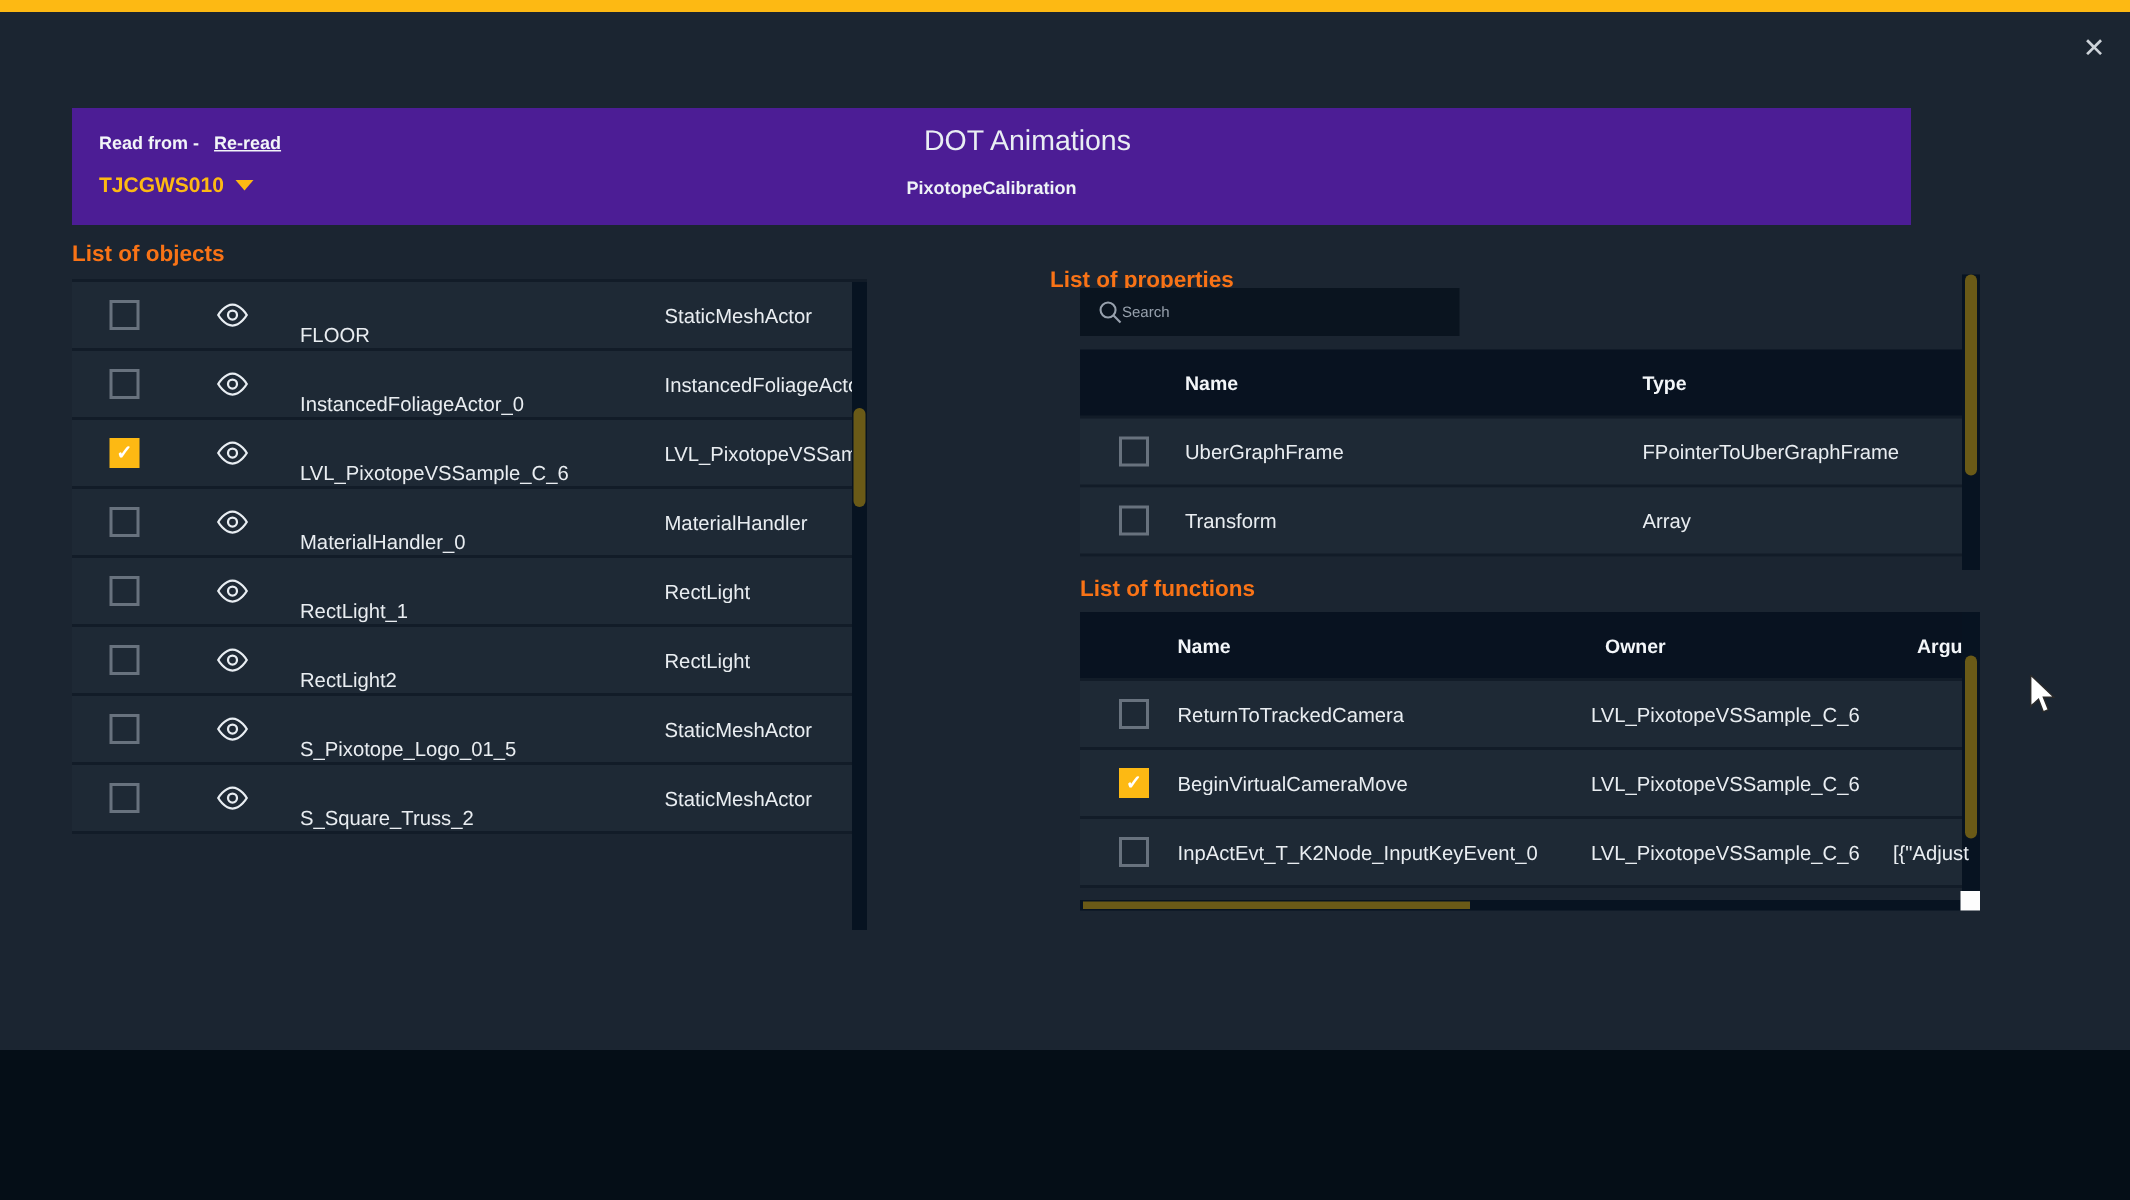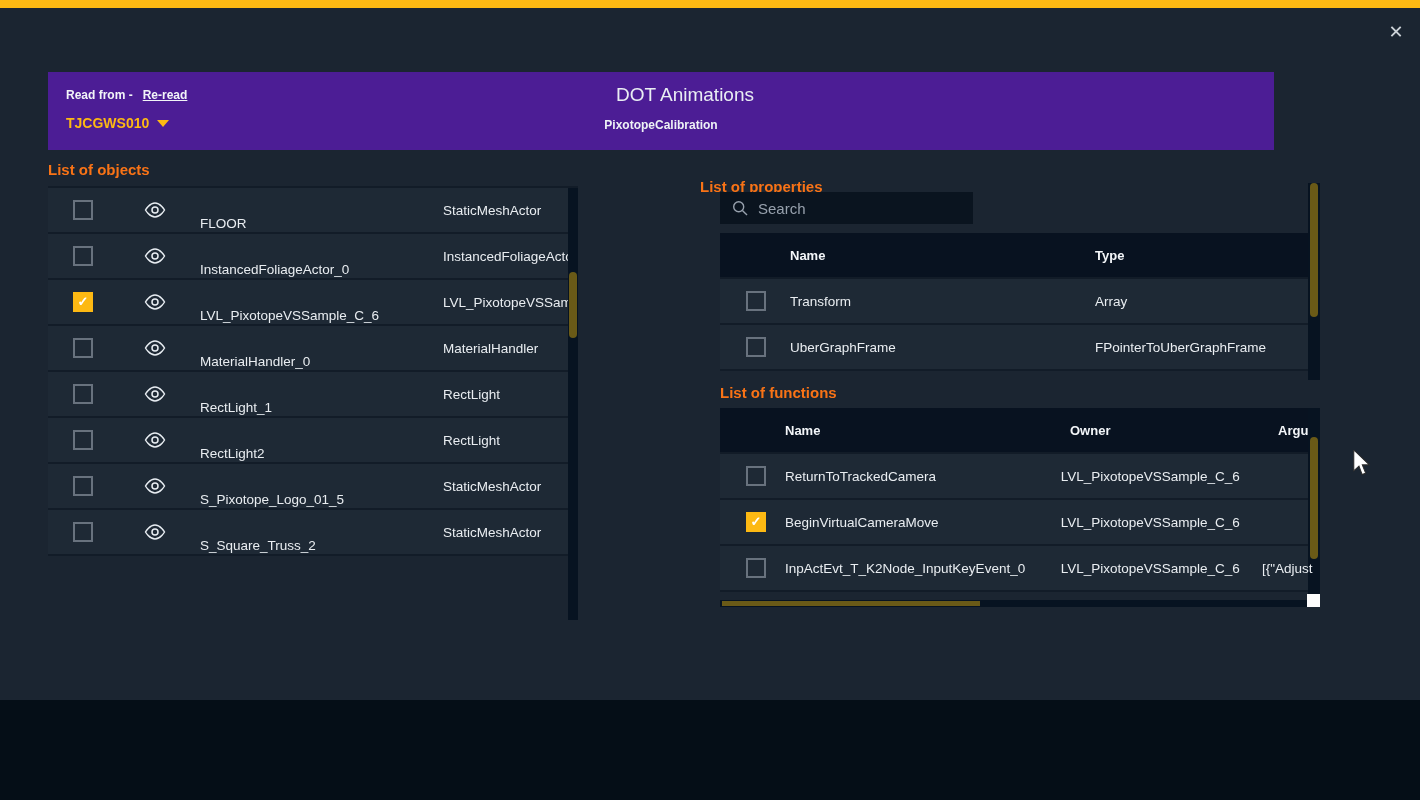--- a/index.html
+++ b/index.html
@@ -41,21 +41,21 @@
   .eye.off .slash { display:block; }
   .orow .c-name { margin-left:33px; width:243px;margin-top:27px; }
   .orow .c-type { flex:1; }
   .vscroll { position:absolute; background:#071321; }
   .vscroll .thumb { position:absolute; left:1px; width:8px; background:#6a5a17; border-radius:5px; cursor:pointer; }
   .otable .vscroll { right:0; top:0; width:10px; height:432px; }
   .otable .thumb { top:84px; height:66px; }
   
   .searchbox { position:absolute; left:720px; top:192px; width:253px; height:32px; background:#0a141f; display:flex; align-items:center; }
   .searchbox svg { margin-left:12px; flex:0 0 auto; }
-  .searchbox input { flex:1; margin-left:10px; border:none; outline:none; background:transparent; color:#e8edf2; font-size:15px; font-family:"Liberation Sans", sans-serif; }
+  .searchbox input { flex:1; border:none; outline:none; background:transparent; color:#e8edf2; font-size:10px; font-family:"Liberation Sans", sans-serif; }
   .searchbox input::placeholder { color:#97a1ad; }
   
   .ptable { position:absolute; left:720px; top:233px; width:588px; }
   .phead .h-name { margin-left:70px; width:305px; }
   .phead .h-type { flex:1; }
   .prow .cb { margin-left:26px; }
   .prow .c-name { margin-left:24px; width:305px; }
   .prow .c-type { flex:1; }
   
   .ftable { position:absolute; left:720px; top:408px; width:600px; }
@@ -213,27 +213,27 @@
   <input type="text" placeholder="Search" style="">
 </div>
 
 <div class="ptable">
   <div class="thead phead">
     <span class="h-name">Name</span>
     <span class="h-type">Type</span>
   </div>
   <div class="row prow">
     <span class="cb"></span>
+    <span class="cell c-name">UberGraphFrame</span>
+    <span class="cell c-type">FPointerToUberGraphFrame</span>
+  </div>
+  <div class="row prow">
+    <span class="cb"></span>
     <span class="cell c-name">Transform</span>
     <span class="cell c-type">Array</span>
-  </div>
-  <div class="row prow">
-    <span class="cb"></span>
-    <span class="cell c-name">UberGraphFrame</span>
-    <span class="cell c-type">FPointerToUberGraphFrame</span>
   </div>
 </div>
 <div class="vscroll pscroll">
     <div class="thumb"></div>
   </div>
 
 <div class="panel-heading" style="left:720px; top:384px;">List of functions</div>
 
 <div class="ftable">
   <div class="thead fhead">

